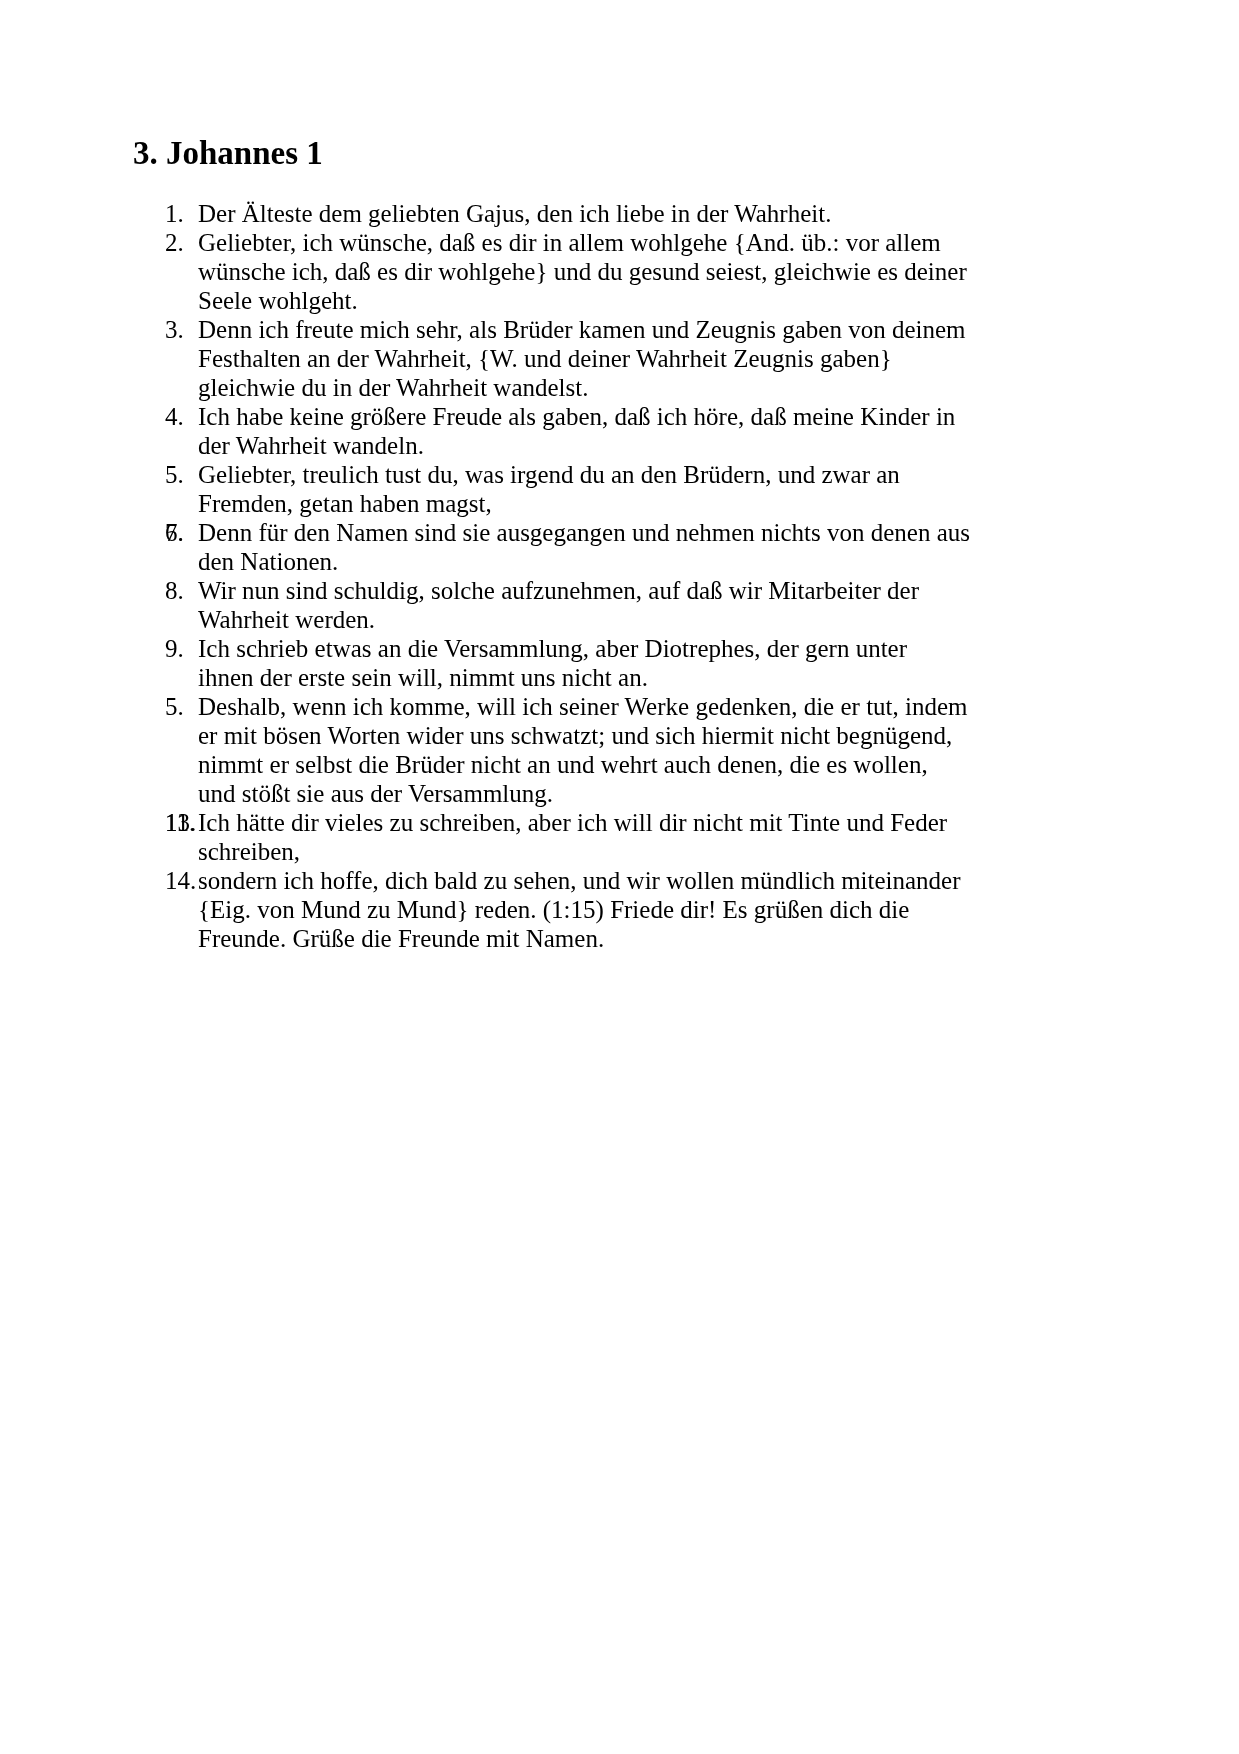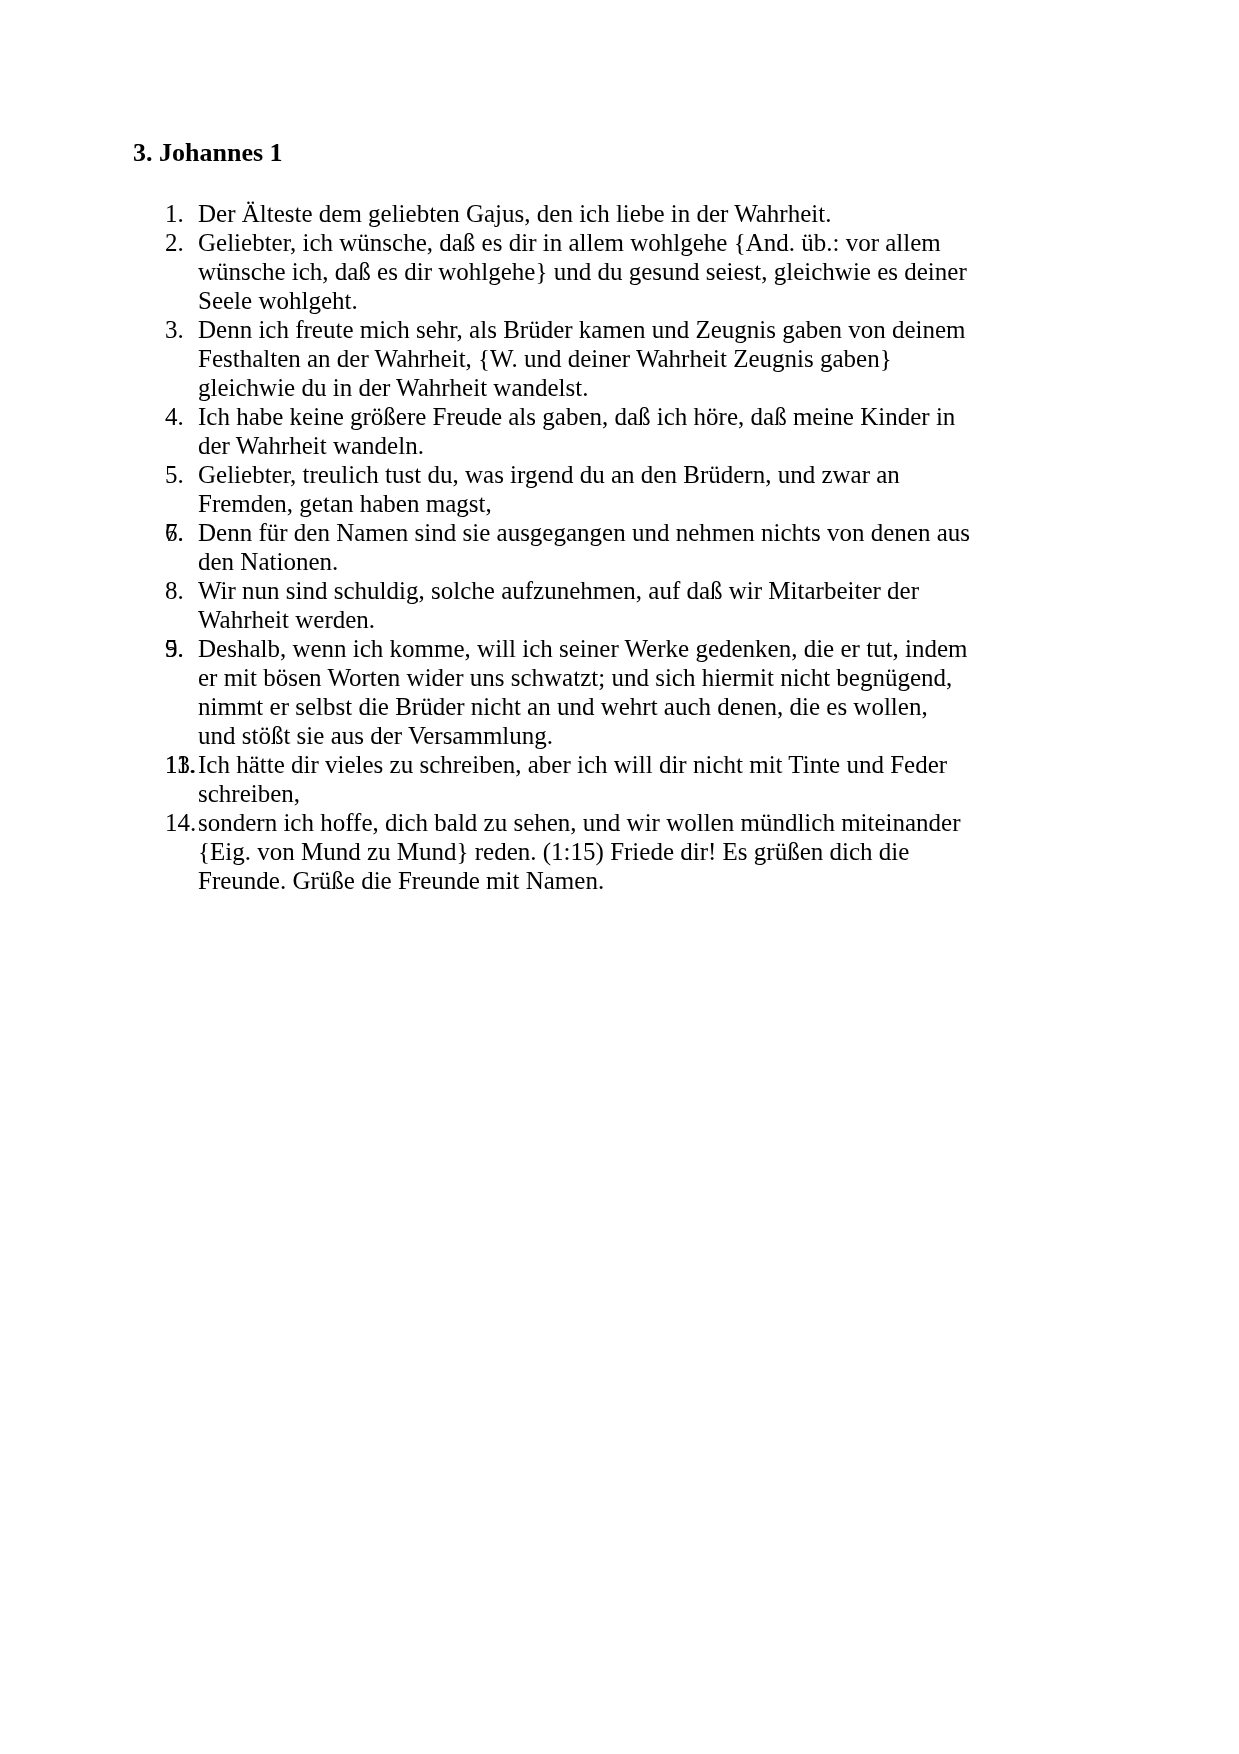--- a/index.html
+++ b/index.html
@@ -14,21 +14,21 @@
     background: #ffffff;
     color: #000000;
     font-family: "Liberation Serif", "DejaVu Serif", serif;
     overflow: hidden;
   }
   .heading {
     position: absolute;
     left: 133px;
     top: 134px;
     margin: 0;
-    font-size: 26px;
+    font-size: 33px;
     line-height: 38px;
     font-weight: 700;
     letter-spacing: 0;
     white-space: nowrap;
   }
   ol.verses {
     position: absolute;
     left: 165px;
     top: 199px;
     margin: 0;
@@ -102,20 +102,22 @@
   </li>
 
   <li class="verse">
     <span class="num">8.</span>
     <span class="text">Wir nun sind schuldig, solche aufzunehmen, auf daß wir Mitarbeiter der
 Wahrheit werden.</span>
   </li>
 
   <li class="verse">
     <span class="num">9.</span>
+    <span class="text">Ich schrieb etwas an die Versammlung, aber Diotrephes, der gern unter
+ihnen der erste sein will, nimmt uns nicht an.</span>
   </li>
 
   <li class="verse">
     <span class="num">5.</span>
     <span class="text">Deshalb, wenn ich komme, will ich seiner Werke gedenken, die er tut, indem
 er mit bösen Worten wider uns schwatzt; und sich hiermit nicht begnügend,
 nimmt er selbst die Brüder nicht an und wehrt auch denen, die es wollen,
 und stößt sie aus der Versammlung.</span>
   </li>
 

